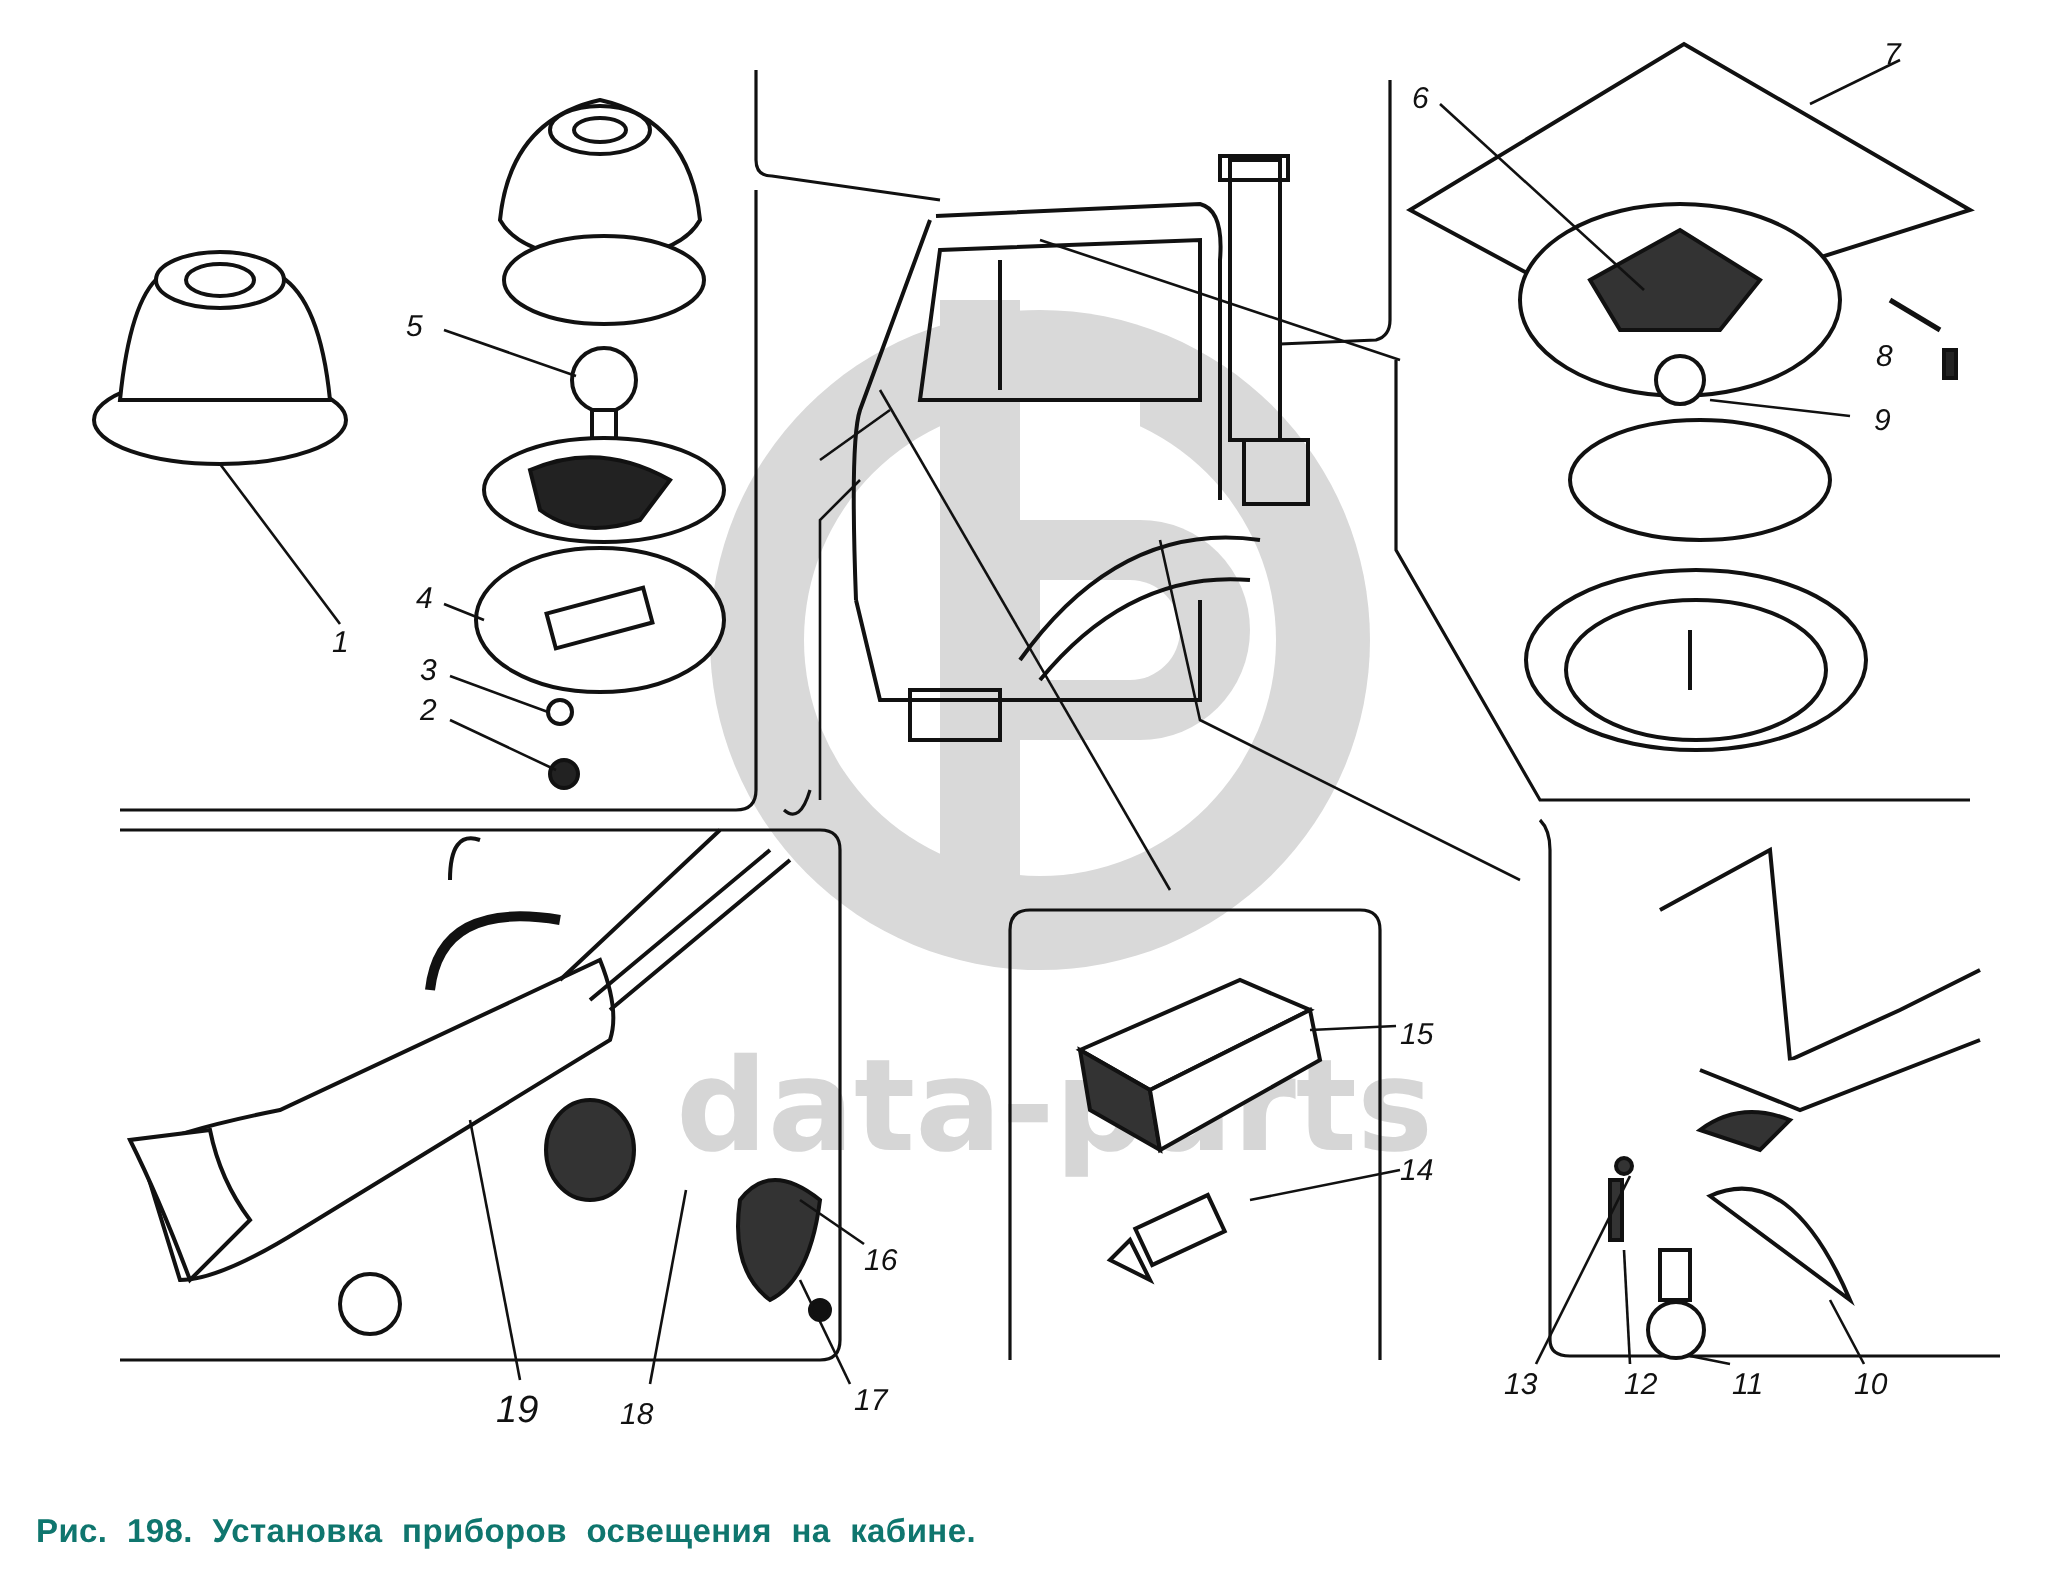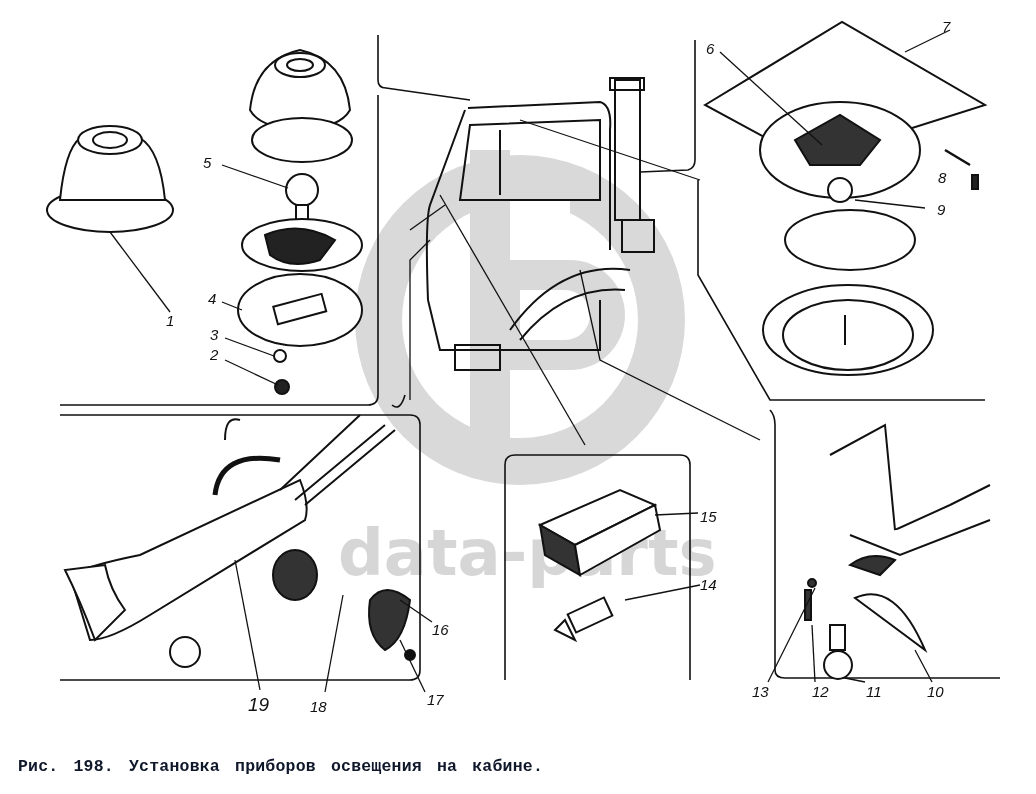--- a/index.html
+++ b/index.html
@@ -2,21 +2,21 @@
 <html><head>
 <meta charset="utf-8">
 <style>
   html,body{margin:0;padding:0;background:#fff;}
   body{width:1036px;height:794px;position:relative;overflow:hidden;font-family:"Liberation Sans",sans-serif;}
   #figure{position:absolute;left:0;top:0;width:1036px;height:740px;}
   .lbl{font-family:"Liberation Sans",sans-serif;font-style:italic;font-size:15px;fill:#111;}
   .lbl-big{font-size:19px;}
   .wm{fill:#d9d9d9;}
   .wm-text{font-family:"DejaVu Sans",sans-serif;font-size:64px;fill:#d6d6d6;font-weight:bold;}
-  #caption{position:absolute;left:18px;top:757px;font-family:Liberation Mono, monospace;font-weight:bold;font-size:16.5px;color:#0f172a;letter-spacing:0.2px;word-spacing:5px;}
+  #caption{position:absolute;left:18px;top:757px;font-family:Liberation Sans, sans-serif;font-weight:bold;font-size:16.5px;color:#0f766e;letter-spacing:0.2px;word-spacing:5px;}
 </style>
 </head>
 <body>
 
 <svg id="figure" viewBox="0 0 1036 740" xmlns="http://www.w3.org/2000/svg">
 
   <g>
     <circle class="wm" cx="520" cy="320" r="165"></circle>
     <circle cx="520" cy="320" r="118" fill="#fff"></circle>
     <rect class="wm" x="470" y="150" width="40" height="300"></rect>

